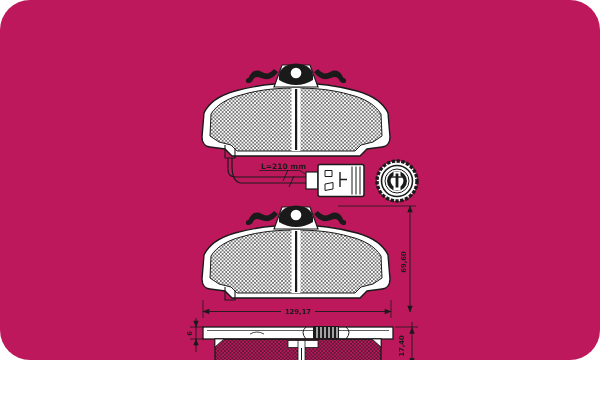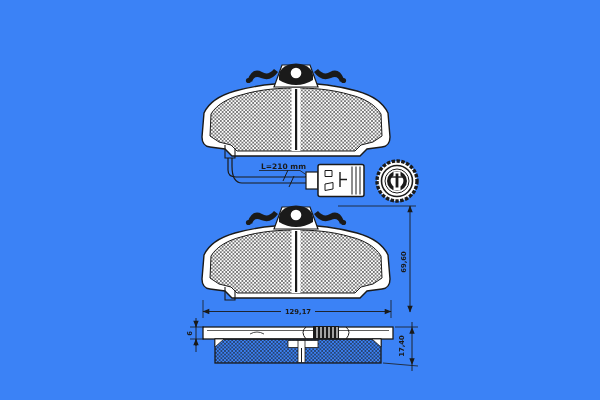--- a/index.html
+++ b/index.html
@@ -1,17 +1,17 @@
 <!DOCTYPE html>
 <html><head>
 <meta charset="utf-8">
 <style>
   html,body{margin:0;padding:0;background:#ffffff;}
-  .canvas{position:relative;width:600px;height:400px;background:#3b82f6;overflow:hidden;
-          font-family:"Liberation Sans", sans-serif;}
+  .canvas{position:relative;width:600px;height:360px;background:#be185d;overflow:hidden;
+          font-family:"Liberation Sans", sans-serif;border-radius:30px;}
   svg{display:block;}
   text{fill:#1a1a1a;font-family:"DejaVu Sans", "Liberation Sans", sans-serif;
        font-size:7.5px;font-weight:700;letter-spacing:0;}
   .dim-text{font-size:6.8px;}
 </style>
 </head>
 <body>
 
 <div class="canvas">
 <svg width="600" height="400" viewBox="0 0 600 400">

